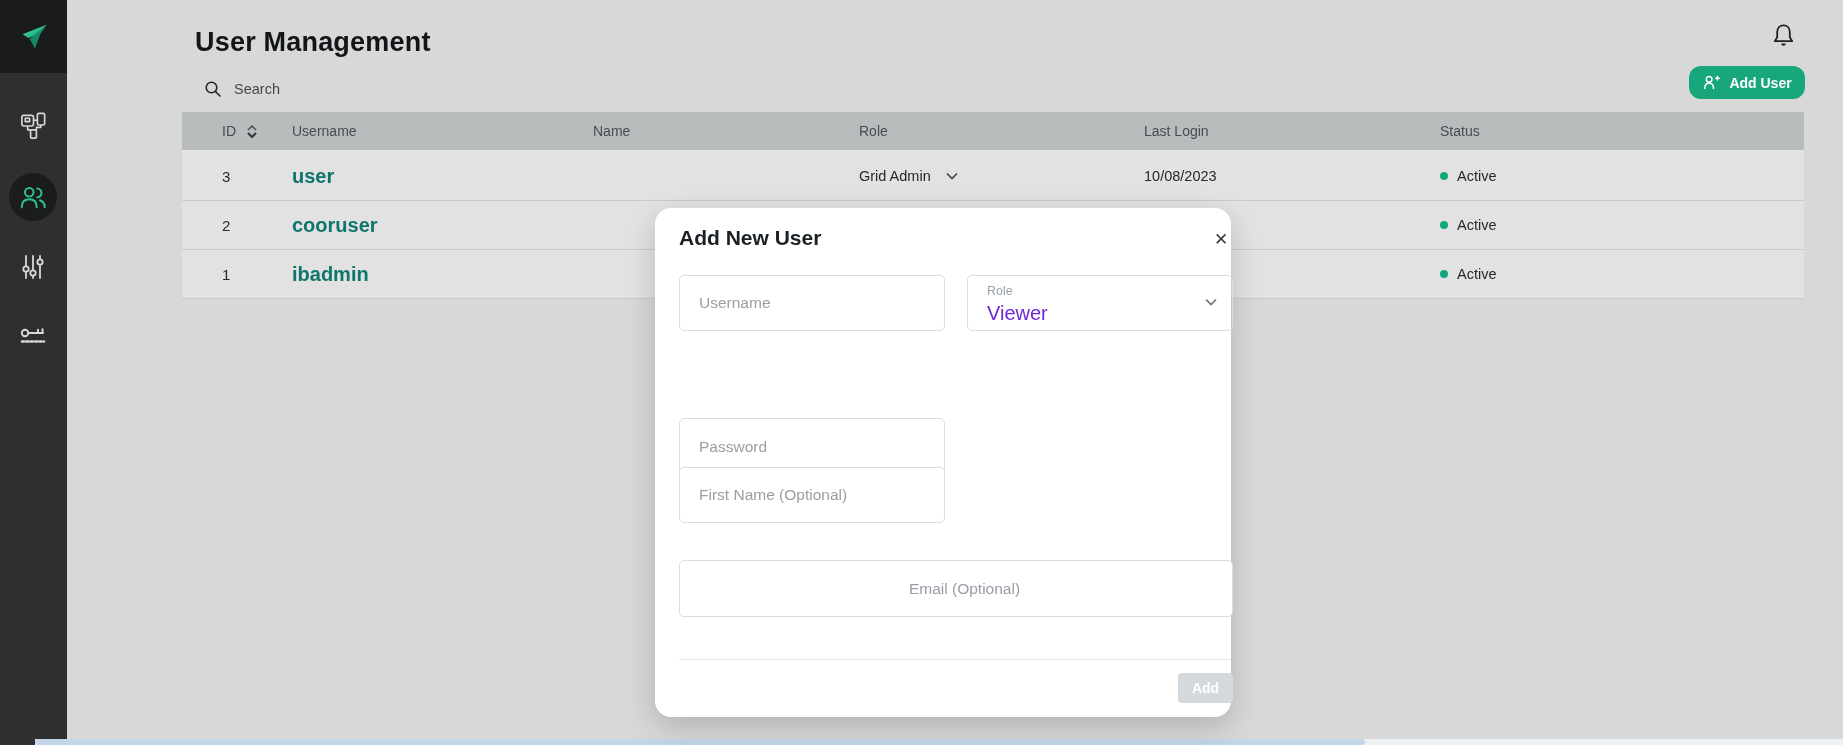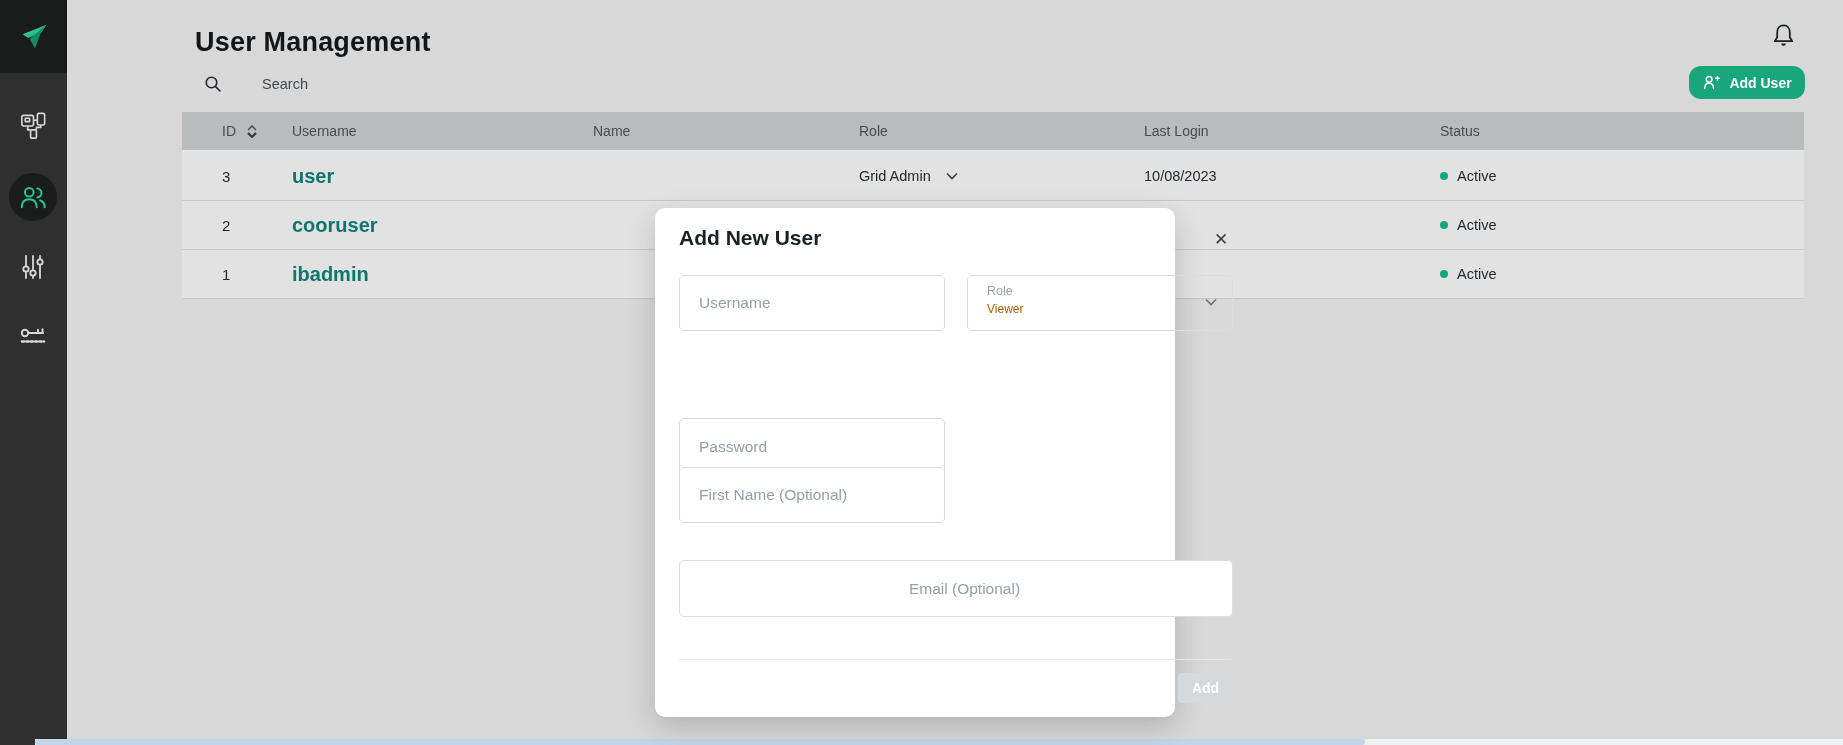--- a/index.html
+++ b/index.html
@@ -14,21 +14,21 @@
   .nav-item{position:absolute;left:9px;width:48px;height:48px;border-radius:50%;
             display:flex;align-items:center;justify-content:center;cursor:pointer;}
   .nav-item.n1{top:101px}.nav-item.n2{top:173px}.nav-item.n3{top:243px}.nav-item.n4{top:313px}
   .nav-item.active{background:#1b1d1c;}
 
   
   .page-title{position:absolute;left:182px;top:14px;margin:13px;font-size:27px;font-weight:700;
               color:#121619;letter-spacing:.2px;}
   .bell-btn{position:absolute;left:1766px;top:18px;width:34px;height:34px;background:none;border:none;
             display:flex;align-items:center;justify-content:center;cursor:pointer;padding:0;}
-  .search-wrap{position:absolute;left:204px;top:70px;height:28px;display:flex;align-items:center;gap:28px;}
+  .search-wrap{position:absolute;left:204px;top:70px;height:28px;display:flex;align-items:flex-end;}
   .search-wrap .sicon{display:flex;margin-right:10px;}
   .search-input{border:none;background:transparent;outline:none;font-size:14.5px;width:330px;
                 color:#33383c;font-family:"Liberation Sans", sans-serif;}
   .search-input::placeholder{color:#45494d;opacity:1;}
   .add-user-btn{position:absolute;left:1689px;top:66px;width:116px;height:33px;background:#18a77c;
                 border:none;border-radius:12px;color:#fff;font-size:14px;font-weight:700;
                 display:flex;align-items:center;justify-content:center;gap:8px;cursor:pointer;
                 font-family:"Liberation Sans", sans-serif;}
 
   
@@ -39,39 +39,39 @@
   .trow{height:48px;background:#e1e2e1;border-bottom:1px solid #c8cacb;}
   .td{padding-left:12px;font-size:14.5px;color:#25292d;display:flex;align-items:center;}
   .td.id{font-size:15px;}
   .td.uname{font-weight:700;font-size:20px;color:#0f766e;}
   .sort-wrap{display:flex;flex-direction:column;margin-left:11px;gap:1px;}
   .role-cell{cursor:pointer;}
   .role-cell .chev{display:flex;margin-left:15px;}
   .status-dot{width:8px;height:8px;border-radius:50%;background:#12a77f;margin-right:9px;flex:none;}
 
   
-  .modal{position:absolute;left:655px;top:208px;width:520px;height:509px;background:#ffffff;
-         border-radius:10px;box-shadow:0 10px 30px rgba(0,0,0,.18);z-index:10;}
+  .modal{position:absolute;left:655px;top:208px;width:576px;height:509px;background:#ffffff;
+         border-radius:16px;box-shadow:0 10px 30px rgba(0,0,0,.18);z-index:10;}
   .modal-title{position:absolute;left:24px;top:18px;margin:0;font-size:21px;font-weight:700;color:#1b2024;}
   .modal-close{position:absolute;left:553px;top:18px;width:26px;height:26px;border:none;background:none;
                font-size:17px;color:#3a4147;cursor:pointer;padding:0;font-family:"Liberation Sans", sans-serif;}
   .m-input{position:absolute;box-sizing:border-box;border:1px solid #dadde0;border-radius:5px;
            padding-left:19px;font-size:15.5px;color:#2f353a;background:#fff;outline:none;
            font-family:"Liberation Sans", sans-serif;}
   .m-input::placeholder{color:#989ea5;opacity:1;}
   .f-username{left:24px;top:67px;width:266px;height:56px;}
   .f-password{left:24px;top:162px;width:266px;height:57px;margin-top:48px;}
   .f-repeat{left:312px;top:162px;width:266px;height:57px;}
   .f-first{left:24px;top:259px;width:266px;height:56px;}
   .f-last{left:312px;top:259px;width:266px;height:56px;}
   .f-email{left:24px;top:352px;width:554px;height:57px;text-align:center;}
   .role-box{position:absolute;left:312px;top:67px;width:266px;height:56px;box-sizing:border-box;
             border:1px solid #dadde0;border-radius:5px;cursor:pointer;}
   .role-box .rlabel{position:absolute;left:19px;top:8px;font-size:12.5px;color:#9aa1a7;}
-  .role-box .rvalue{position:absolute;left:19px;top:26px;font-size:12px;color:#a16207;}
+  .role-box .rvalue{position:absolute;left:19px;top:26px;font-size:20px;color:#6d28d9;}
   .role-box .chev{position:absolute;right:15px;top:22px;display:flex;}
   .m-divider{position:absolute;left:24px;top:451px;width:552px;height:1px;background:#e4e6e8;}
   .m-add{position:absolute;left:523px;top:465px;width:55px;height:30px;border:none;border-radius:4px;
          background:#d3d9dc;color:#ffffff;font-size:14px;font-weight:700;cursor:pointer;
          font-family:"Liberation Sans", sans-serif;}
 
   
   .hscroll{position:absolute;left:35px;right:0;bottom:0;height:6px;background:#eef1f3;}
   .hscroll .thumb{position:absolute;left:0;top:0;height:6px;width:1330px;background:#c3d5e8;border-radius:3px;}
 </style>

